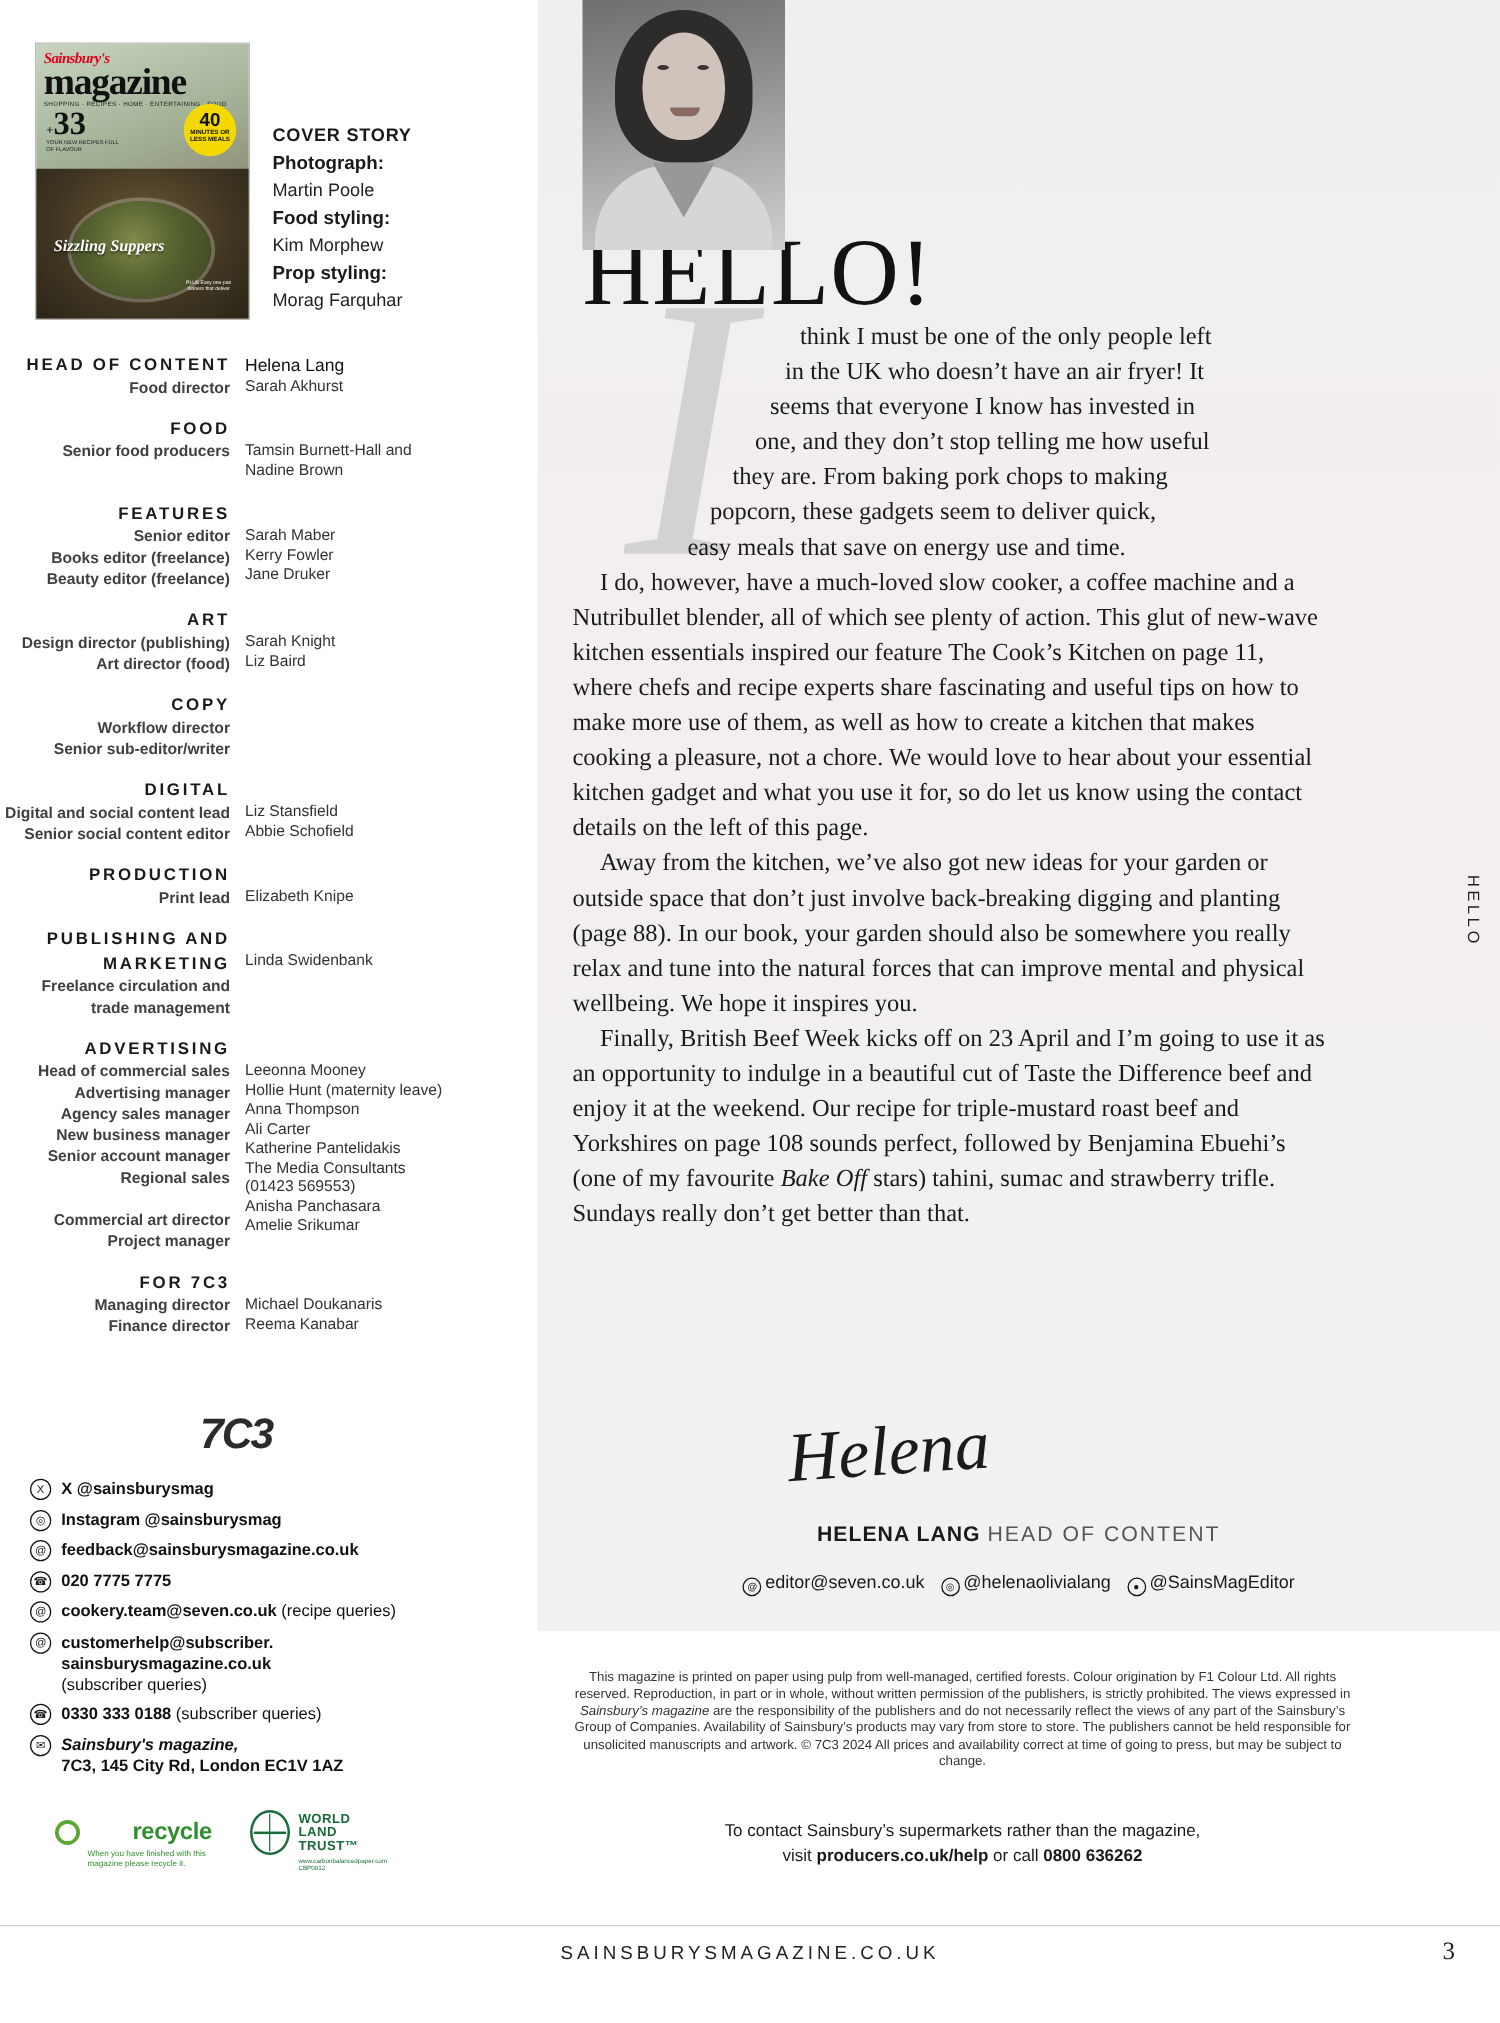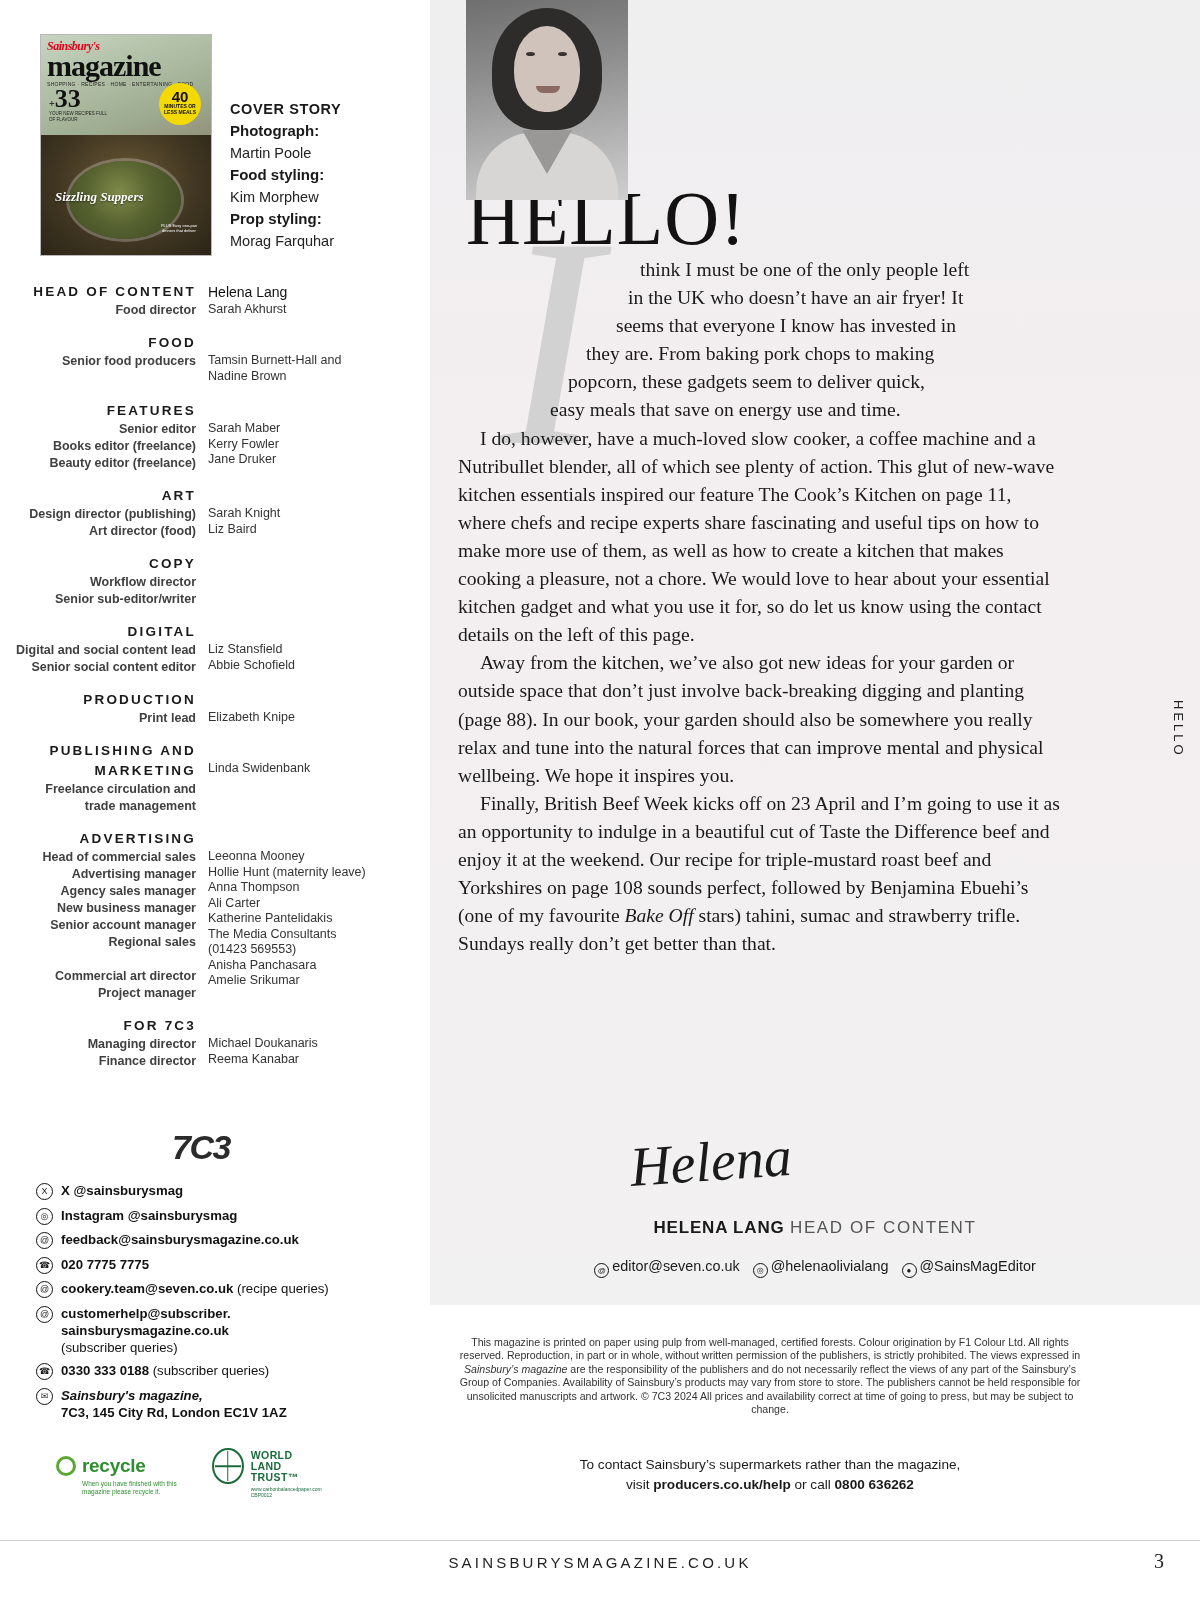--- a/index.html
+++ b/index.html
@@ -6,21 +6,21 @@
   html, body { margin:0; padding:0; }
   body {
     width:1200px; height:1618px; position:relative;
     background:#ffffff;
     font-family:"Liberation Sans", sans-serif;
     color:#1a1a1a;
     overflow:hidden;
   }
 
   
-  #left-col { position:absolute; left:12px; top:0; width:430px; height:1234px; }
+  #left-col { position:absolute; left:0; top:0; width:430px; height:1234px; }
 
   #cover-thumb {
     position:absolute; left:28px; top:34px; width:172px; height:222px;
     background:linear-gradient(160deg,#c8d4c0 0%, #9fae92 40%, #8b7f6b 70%, #b9a98e 100%);
     border:1px solid #b9b9b9;
     overflow:hidden;
   }
   #cover-thumb .cov-mast {
     position:absolute; left:6px; top:6px; width:158px;
   }
@@ -102,21 +102,21 @@
   .ctext { font-size:13.2px; line-height:17px; font-weight:bold; color:#111; }
   .ctext .reg { font-weight:normal; }
   .ctext .addr { font-weight:bold; font-style:italic; }
 
   
   #recycle { position:absolute; left:44px; top:1455px; width:140px; }
   #recycle .rtop { display:flex; align-items:center; }
   #recycle .rloop {
     width:20px; height:20px; border-radius:50%; border:3px solid #5aa832; margin-right:6px;
   }
-  #recycle .rword { font-size:19px; color:#2f8f2f; font-weight:bold; letter-spacing:-0.3px; }
+  #recycle .rword { font-size:19px; color:#2f8f2f; font-weight:bold; letter-spacing:-0.3px;margin-left:36px; }
   #recycle .rsub { font-size:6.5px; color:#2f8f2f; line-height:8px; margin-top:3px; margin-left:26px; }
 
   #wlt { position:absolute; left:200px; top:1448px; width:120px; display:flex; }
   #wlt .globe { width:36px; height:36px; border-radius:50%; border:2px solid #1b6b3a; margin-right:7px; position:relative; }
   #wlt .globe:before {
     content:""; position:absolute; left:50%; top:1px; bottom:1px; width:1.5px; background:#1b6b3a; transform:translateX(-50%);
   }
   #wlt .globe:after {
     content:""; position:absolute; top:50%; left:1px; right:1px; height:1.5px; background:#1b6b3a; transform:translateY(-50%);
   }
@@ -502,20 +502,21 @@
 </div>
 
 <div id="right-col">
   <div id="dropcap-deco">I</div>
   <h1 id="hello-title">HELLO!</h1>
 
   <div id="letter">
       <div style="margin-left: 182px;">think I must be one of the only people left</div>
       <div style="margin-left: 170px;">in the UK who doesn’t have an air fryer! It</div>
       <div style="margin-left: 158px;">seems that everyone I know has invested in</div>
+      <div style="margin-left: 146px;">one, and they don’t stop telling me how useful</div>
       <div style="margin-left: 128px;">they are. From baking pork chops to making</div>
       <div style="margin-left: 110px;">popcorn, these gadgets seem to deliver quick,</div>
       <div style="margin-left: 92px;">easy meals that save on energy use and time.</div>
       <p class="indent">I do, however, have a much-loved slow cooker, a coffee machine and a Nutribullet blender, all of which see plenty of action. This glut of new-wave kitchen essentials inspired our feature The Cook’s Kitchen on page 11, where chefs and recipe experts share fascinating and useful tips on how to make more use of them, as well as how to create a kitchen that makes cooking a pleasure, not a chore. We would love to hear about your essential kitchen gadget and what you use it for, so do let us know using the contact details on the left of this page.</p>
       <p class="indent">Away from the kitchen, we’ve also got new ideas for your garden or outside space that don’t just involve back-breaking digging and planting (page 88). In our book, your garden should also be somewhere you really relax and tune into the natural forces that can improve mental and physical wellbeing. We hope it inspires you.</p>
       <p class="indent">Finally, British Beef Week kicks off on 23 April and I’m going to use it as an opportunity to indulge in a beautiful cut of Taste the Difference beef and enjoy it at the weekend. Our recipe for triple-mustard roast beef and Yorkshires on page 108 sounds perfect, followed by Benjamina Ebuehi’s (one of my favourite <em>Bake Off</em> stars) tahini, sumac and strawberry trifle. Sundays really don’t get better than that.</p>
     </div>
 
   <div id="signature">Helena</div>
 

